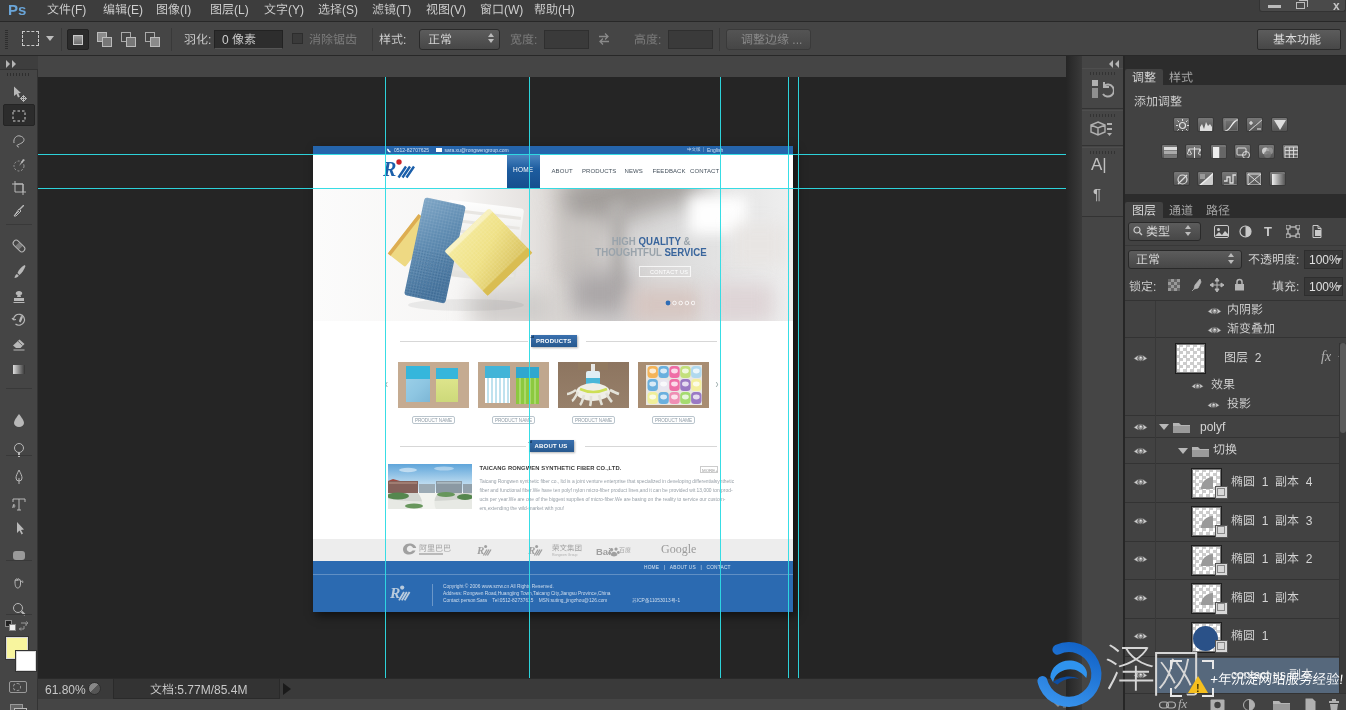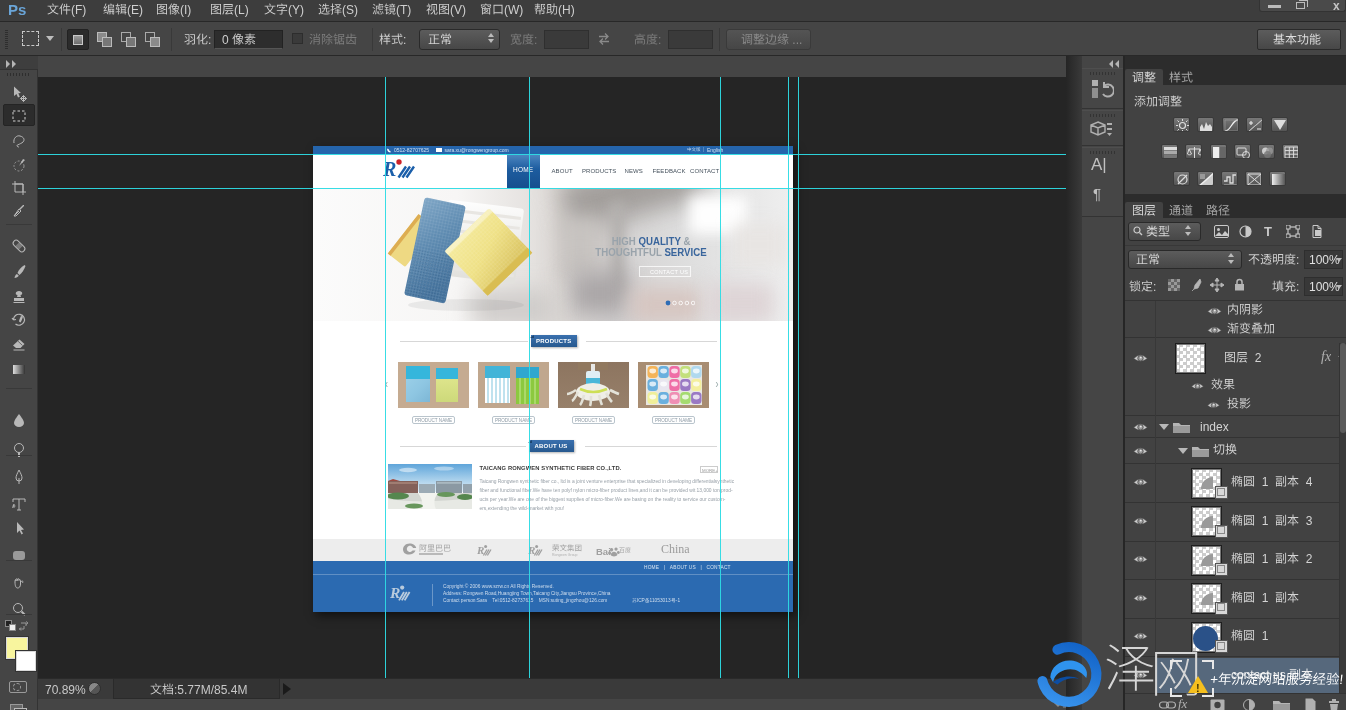--- a/index.html
+++ b/index.html
@@ -699,21 +699,21 @@
             <text x="0" y="10" font-size="9.5" font-weight="bold" fill="#a0a0a0">Bai</text>
             <path d="M15.5 3 a1.7 1.7 0 1 0 0.1 0 M20 2.5 a1.6 1.6 0 1 0 0.1 0 M13.5 6.5 a1.5 1.5 0 1 0 0.1 0 M22.3 6 a1.5 1.5 0 1 0 0.1 0 M15.5 8 q2.4 -2.4 5 0 q2 2 -0.5 3 q-2 0.8 -4 0 q-2.4 -1 -0.5 -3 Z" fill="#a0a0a0"></path>
           </svg>
         </div>
         <div class="cjkrow" style="left:306px;top:401px">
           <svg width="12" height="8" style="overflow:visible" fill="#a0a0a0">
             <use href="#g767e" transform="translate(0.0,5.3) scale(0.0060)"></use>
             <use href="#g5ea6" transform="translate(6.0,5.3) scale(0.0060)"></use>
           </svg>
         </div>
-        <div class="abs" style="left:348px;top:396px;font-family:'Liberation Serif';font-size:12px;color:#9b9b9b">China</div>
+        <div class="abs" style="left:348px;top:396px;font-family:'Liberation Serif';font-size:12px;color:#9b9b9b">Google</div>
         <div class="abs" style="left:0;top:415px;width:479.5px;height:51px;background:#2b6ab1"></div>
         <div class="abs" style="left:331px;top:419px;font-size:4.8px;color:#d8e5f2;letter-spacing:0.2px">HOME&nbsp;&nbsp;&nbsp;|&nbsp;&nbsp;&nbsp;ABOUT US&nbsp;&nbsp;&nbsp;|&nbsp;&nbsp;&nbsp;CONTACT</div>
         <div class="abs" style="left:0;top:428px;width:479.5px;height:1px;background:rgba(255,255,255,0.25)"></div>
         <div class="abs" style="left:77px;top:438px">
           <svg width="30" height="19" style="overflow:visible">
             <text x="0" y="14" font-family="Liberation Serif" font-style="italic" font-weight="bold" font-size="15.5" fill="#b9cbdd">R</text>
             <circle cx="12.2" cy="3.6" r="2.1" fill="#b9cbdd"></circle>
             <path d="M14 8 l-5 8.4 M16.8 8 l-5 8.4 M19.6 8 l-5 8.4" stroke="#b9cbdd" stroke-width="1.8"></path>
           </svg>
         </div>
@@ -734,21 +734,21 @@
       </div>
       <div class="abs" style="left:347px;top:0;width:1px;height:601px;background:#2ddbe4;opacity:0.95"></div>
       <div class="abs" style="left:491px;top:0;width:1px;height:601px;background:#2ddbe4;opacity:0.95"></div>
       <div class="abs" style="left:681.5px;top:0;width:1px;height:601px;background:#2ddbe4;opacity:0.95"></div>
       <div class="abs" style="left:749.5px;top:0;width:1px;height:601px;background:#2ddbe4;opacity:0.95"></div>
       <div class="abs" style="left:759.5px;top:0;width:1px;height:601px;background:#2ddbe4;opacity:0.95"></div>
       <div class="abs" style="left:0;top:77px;width:1028px;height:1px;background:#2ddbe4;opacity:0.95"></div>
       <div class="abs" style="left:0;top:110.5px;width:1028px;height:1px;background:#2ddbe4;opacity:0.95"></div>
     </div>
     <div class="abs" style="left:38px;top:678px;width:1028px;height:21px;background:#3a3a3a;border-top:1px solid #2a2a2a">
-      <div class="abs" style="left:7px;top:4px;font-size:12px;color:#c8c8c8">70.89%</div>
+      <div class="abs" style="left:7px;top:4px;font-size:12px;color:#c8c8c8">61.80%</div>
       <div class="abs" style="left:50px;top:3px;width:13px;height:13px;border-radius:50%;background:linear-gradient(135deg,#888 0 50%,#555 50% 100%);border:1px solid #2e2e2e"></div>
       <div class="abs" style="left:75px;top:0px;width:167px;height:20px;background:#333;border:1px solid #2a2a2a;border-top:none"></div>
       <div class="cjkrow" style="left:112px;top:4px">
         <svg width="97" height="15" style="overflow:visible" fill="#c8c8c8">
           <use href="#g6587" transform="translate(0.0,10.6) scale(0.0120)"></use>
           <use href="#g6863" transform="translate(12.0,10.6) scale(0.0120)"></use>
           <text x="24.0" y="10.6" font-family="Liberation Sans" font-size="12" fill="#c8c8c8">:5.77M/85.4M</text>
         </svg>
       </div>
       <div class="abs" style="left:245px;top:4px;width:0;height:0;border-top:6px solid transparent;border-bottom:6px solid transparent;border-left:8px solid #1a1a1a"></div>
@@ -1088,21 +1088,21 @@
         <path d="M0.5 5.5 Q7.5 -1.8 14.5 5.5 Q7.5 10.8 0.5 5.5 Z" fill="#6e6e6e"></path>
         <path d="M1.3 5.5 Q7.5 -0.5 13.7 5.4 Q7.5 10 1.3 5.5 Z" fill="#cbcbcb"></path>
         <circle cx="7.5" cy="5.3" r="2.7" fill="#9a9a9a" stroke="#4f4f4f" stroke-width="0.9"></circle>
         <circle cx="7.8" cy="4.6" r="0.9" fill="#e8e8e8"></circle>
       </svg>
       <div class="abs" style="left:34px;top:368px;width:0;height:0;border-left:5px solid transparent;border-right:5px solid transparent;border-top:6px solid #b8b8b8"></div>
       <svg width="19" height="14" style="position:absolute;left:47px;top:364px">
         <path d="M1 3 h6 l2 2 h9 v8 h-17 Z" fill="#b5b5b5"></path>
         <path d="M1 6 h17 v7 h-17 Z" fill="#9a9a9a"></path>
       </svg>
-      <div class="abs" style="left:75px;top:364px;font-size:12px;color:#d4d4d4">index</div>
+      <div class="abs" style="left:75px;top:364px;font-size:12px;color:#d4d4d4">polyf</div>
       <div class="abs" style="left:0;top:381px;width:221px;height:1px;background:#333"></div>
       <svg width="15" height="10" viewBox="0 0 15 10" style="position:absolute;left:8px;top:390px">
         <path d="M0.5 5.5 Q7.5 -1.8 14.5 5.5 Q7.5 10.8 0.5 5.5 Z" fill="#6e6e6e"></path>
         <path d="M1.3 5.5 Q7.5 -0.5 13.7 5.4 Q7.5 10 1.3 5.5 Z" fill="#cbcbcb"></path>
         <circle cx="7.5" cy="5.3" r="2.7" fill="#9a9a9a" stroke="#4f4f4f" stroke-width="0.9"></circle>
         <circle cx="7.8" cy="4.6" r="0.9" fill="#e8e8e8"></circle>
       </svg>
       <div class="abs" style="left:53px;top:392px;width:0;height:0;border-left:5px solid transparent;border-right:5px solid transparent;border-top:6px solid #b8b8b8"></div>
       <svg width="19" height="14" style="position:absolute;left:66px;top:388px">
         <path d="M1 3 h6 l2 2 h9 v8 h-17 Z" fill="#b5b5b5"></path>

